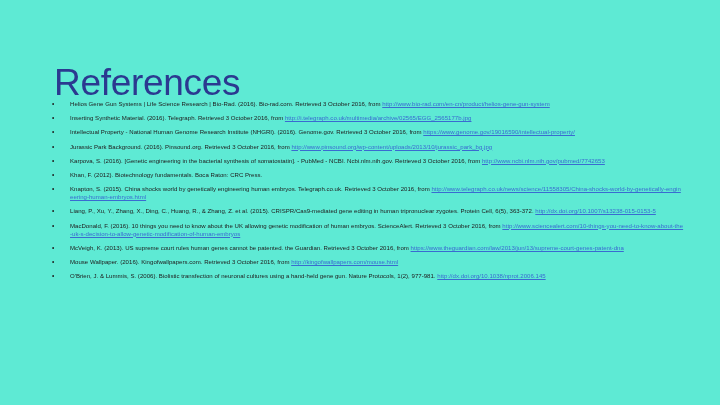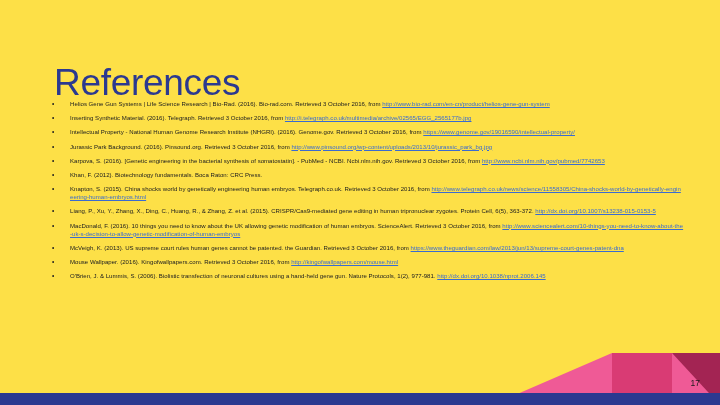--- a/index.html
+++ b/index.html
@@ -11,21 +11,21 @@
     width: 720px;
     height: 405px;
     background: #ffffff;
     font-family: "Liberation Sans", sans-serif;
     overflow: hidden;
   }
   .slide {
     position: relative;
     width: 720px;
     height: 405px;
-    background: #fde047;
+    background: #5eead4;
     overflow: hidden;
   }
 
   
   .slide-title {
     position: absolute;
     left: 54px;
     top: 36px;
     font-size: 37px;
     line-height: 44px;
@@ -109,24 +109,14 @@
       <div class="ref-item"><span class="ref-bullet">•</span><span class="ref-text">Karpova, S. (2016). [Genetic engineering in the bacterial synthesis of somatostatin].  - PubMed - NCBI. Ncbi.nlm.nih.gov. Retrieved 3 October 2016, from </span><a class="ref-link" href="#">http://www.ncbi.nlm.nih.gov/pubmed/7742653</a></div>
       <div class="ref-item"><span class="ref-bullet">•</span><span class="ref-text">Khan, F. (2012). Biotechnology fundamentals. Boca Raton: CRC Press.</span></div>
       <div class="ref-item"><span class="ref-bullet">•</span><span class="ref-text">Knapton, S. (2015). China shocks world by genetically engineering human embryos. Telegraph.co.uk. Retrieved 3 October 2016, from </span><a class="ref-link" href="#">http://www.telegraph.co.uk/news/science/11558305/China-shocks-world-by-genetically-engineering-human-embryos.html</a></div>
       <div class="ref-item"><span class="ref-bullet">•</span><span class="ref-text">Liang, P., Xu, Y., Zhang, X., Ding, C., Huang, R., &amp; Zhang, Z. et al. (2015). CRISPR/Cas9-mediated gene editing in human tripronuclear zygotes. Protein Cell, 6(5), 363-372. </span><a class="ref-link" href="#">http://dx.doi.org/10.1007/s13238-015-0153-5</a></div>
       <div class="ref-item"><span class="ref-bullet">•</span><span class="ref-text">MacDonald, F. (2016). 10 things you need to know about the UK allowing genetic modification of human embryos. ScienceAlert. Retrieved 3 October 2016, from </span><a class="ref-link" href="#">http://www.sciencealert.com/10-things-you-need-to-know-about-the-uk-s-decision-to-allow-genetic-modification-of-human-embryos</a></div>
       <div class="ref-item"><span class="ref-bullet">•</span><span class="ref-text">McVeigh, K. (2013). US supreme court rules human genes cannot be patented. the Guardian. Retrieved 3 October 2016, from </span><a class="ref-link" href="#">https://www.theguardian.com/law/2013/jun/13/supreme-court-genes-patent-dna</a></div>
       <div class="ref-item"><span class="ref-bullet">•</span><span class="ref-text">Mouse Wallpaper. (2016). Kingofwallpapers.com. Retrieved 3 October 2016, from </span><a class="ref-link" href="#">http://kingofwallpapers.com/mouse.html</a></div>
       <div class="ref-item"><span class="ref-bullet">•</span><span class="ref-text">O'Brien, J. &amp; Lummis, S. (2006). Biolistic transfection of neuronal cultures using a hand-held gene gun. Nature Protocols, 1(2), 977-981. </span><a class="ref-link" href="#">http://dx.doi.org/10.1038/nprot.2006.145</a></div>
     </div>
 
-  <div class="deco">
-    <svg width="720" height="80" viewBox="0 0 720 80" xmlns="http://www.w3.org/2000/svg">
-      <polygon points="492,80 612,80 612,28" fill="#ef5a96"></polygon>
-      <rect x="612" y="28" width="60" height="52" fill="#d93b74"></rect>
-      <polygon points="672,28 672,80 720,80 720,28" fill="#ef5a96"></polygon>
-      <polygon points="672,28 720,28 720,80" fill="#a32453"></polygon>
-    </svg>
-    <div class="bottom-bar" style="background: rgb(43, 57, 144);"></div>
-    <div class="page-number">17</div>
-  </div>
 
 </div>
 
 </body></html>

